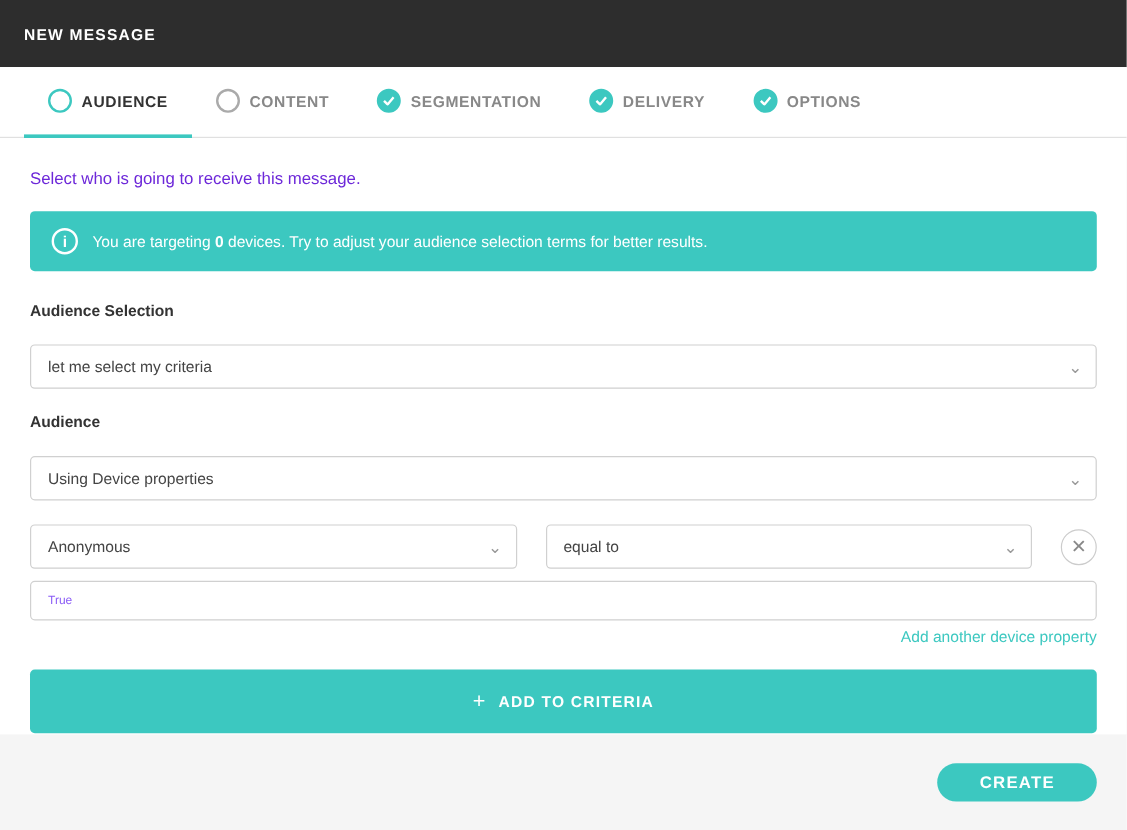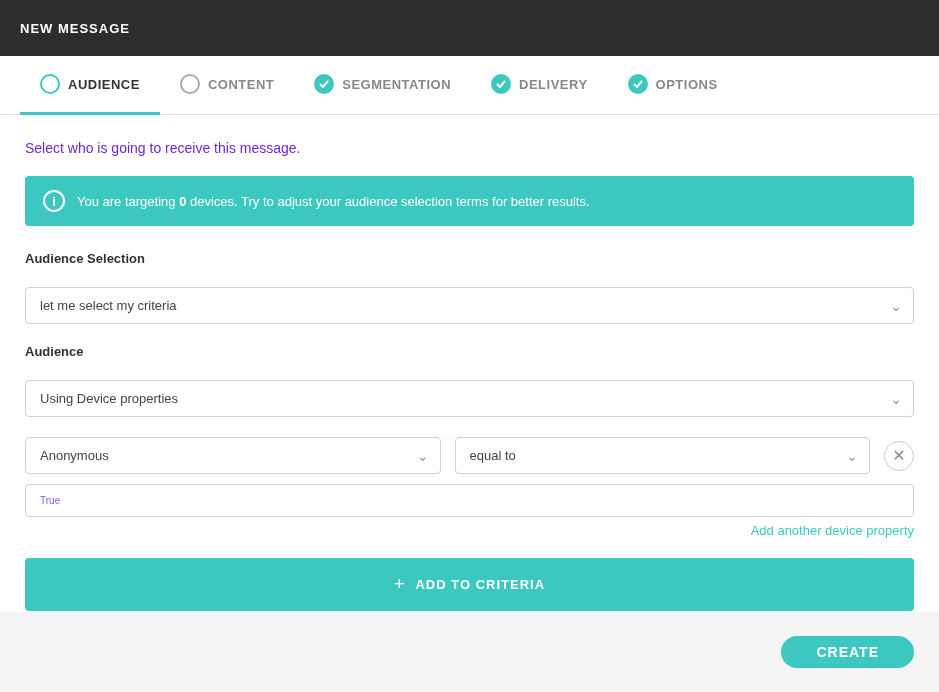--- a/index.html
+++ b/index.html
@@ -166,21 +166,21 @@
     }
 
     
     .device-props-label {
       font-size: 13px;
       color: #444;
       margin-bottom: 12px;
     }
     .property-row {
       display: flex;
-      gap: 14px;
+      gap: 24px;
       align-items: center;
       margin-bottom: 10px;
     }
     .property-select {
       flex: 1;
       position: relative;
     }
     .property-select-box {
       width: 100%;
       border: 1px solid #d0d0d0;

